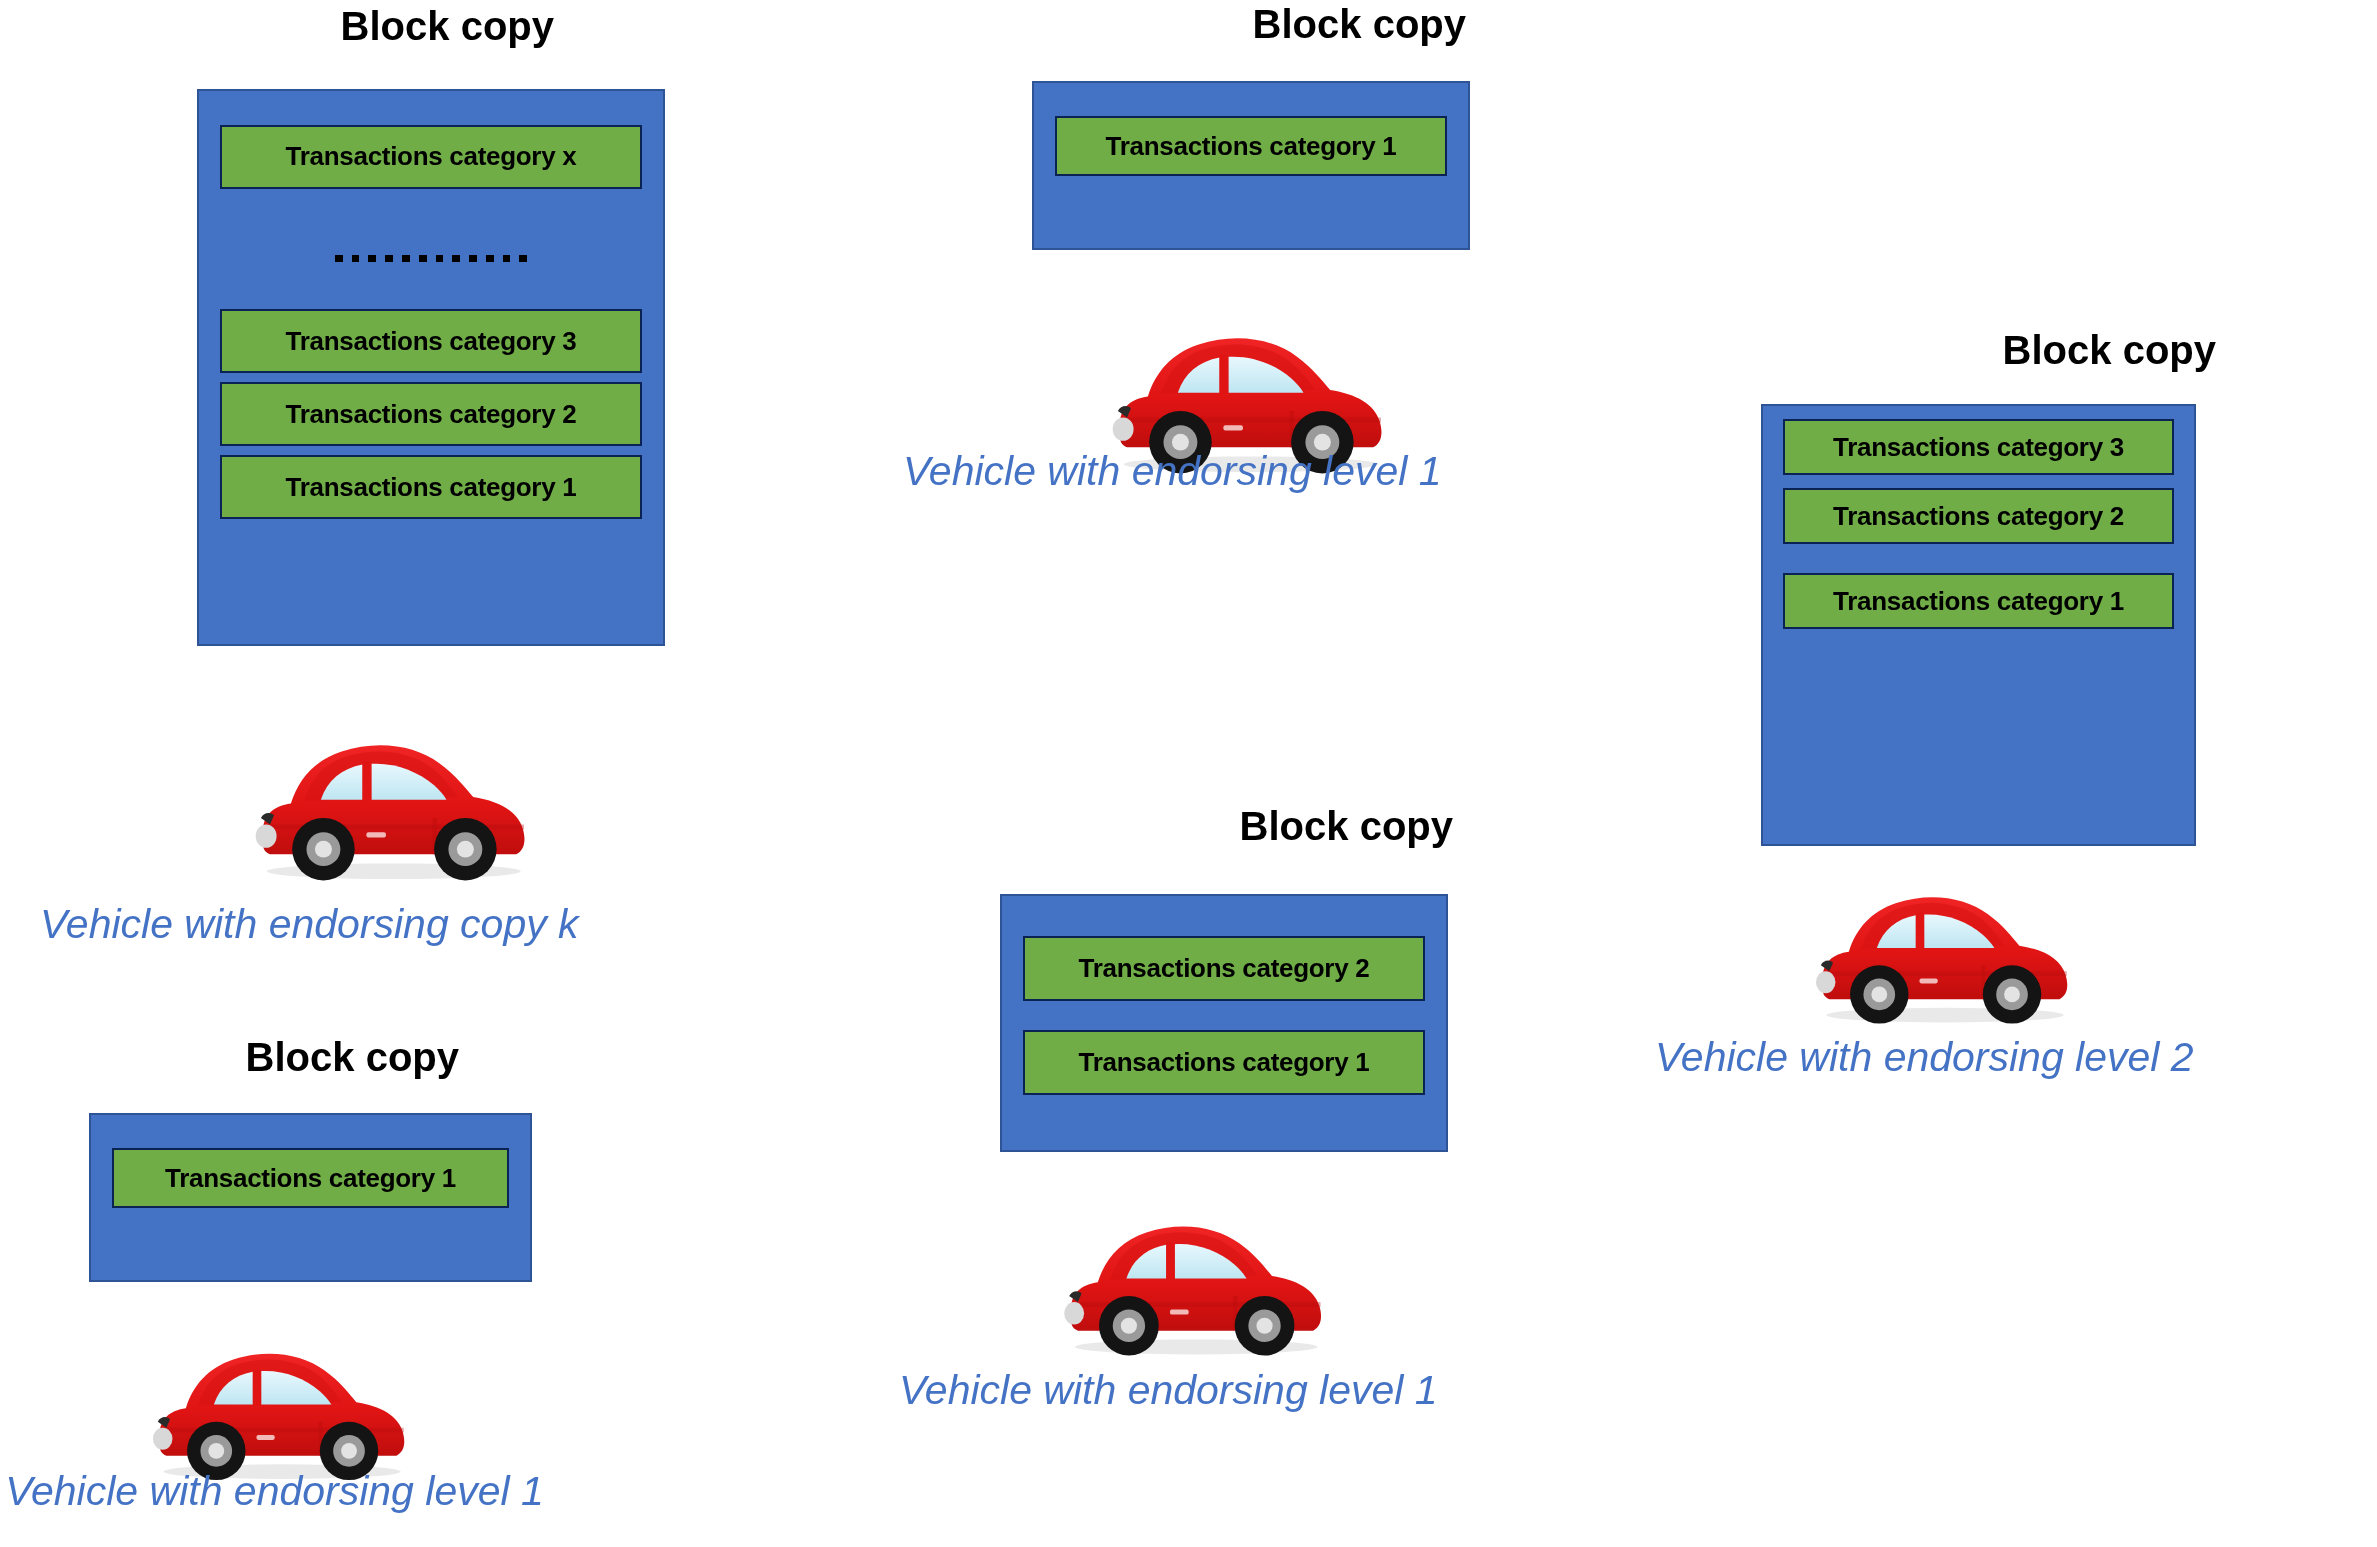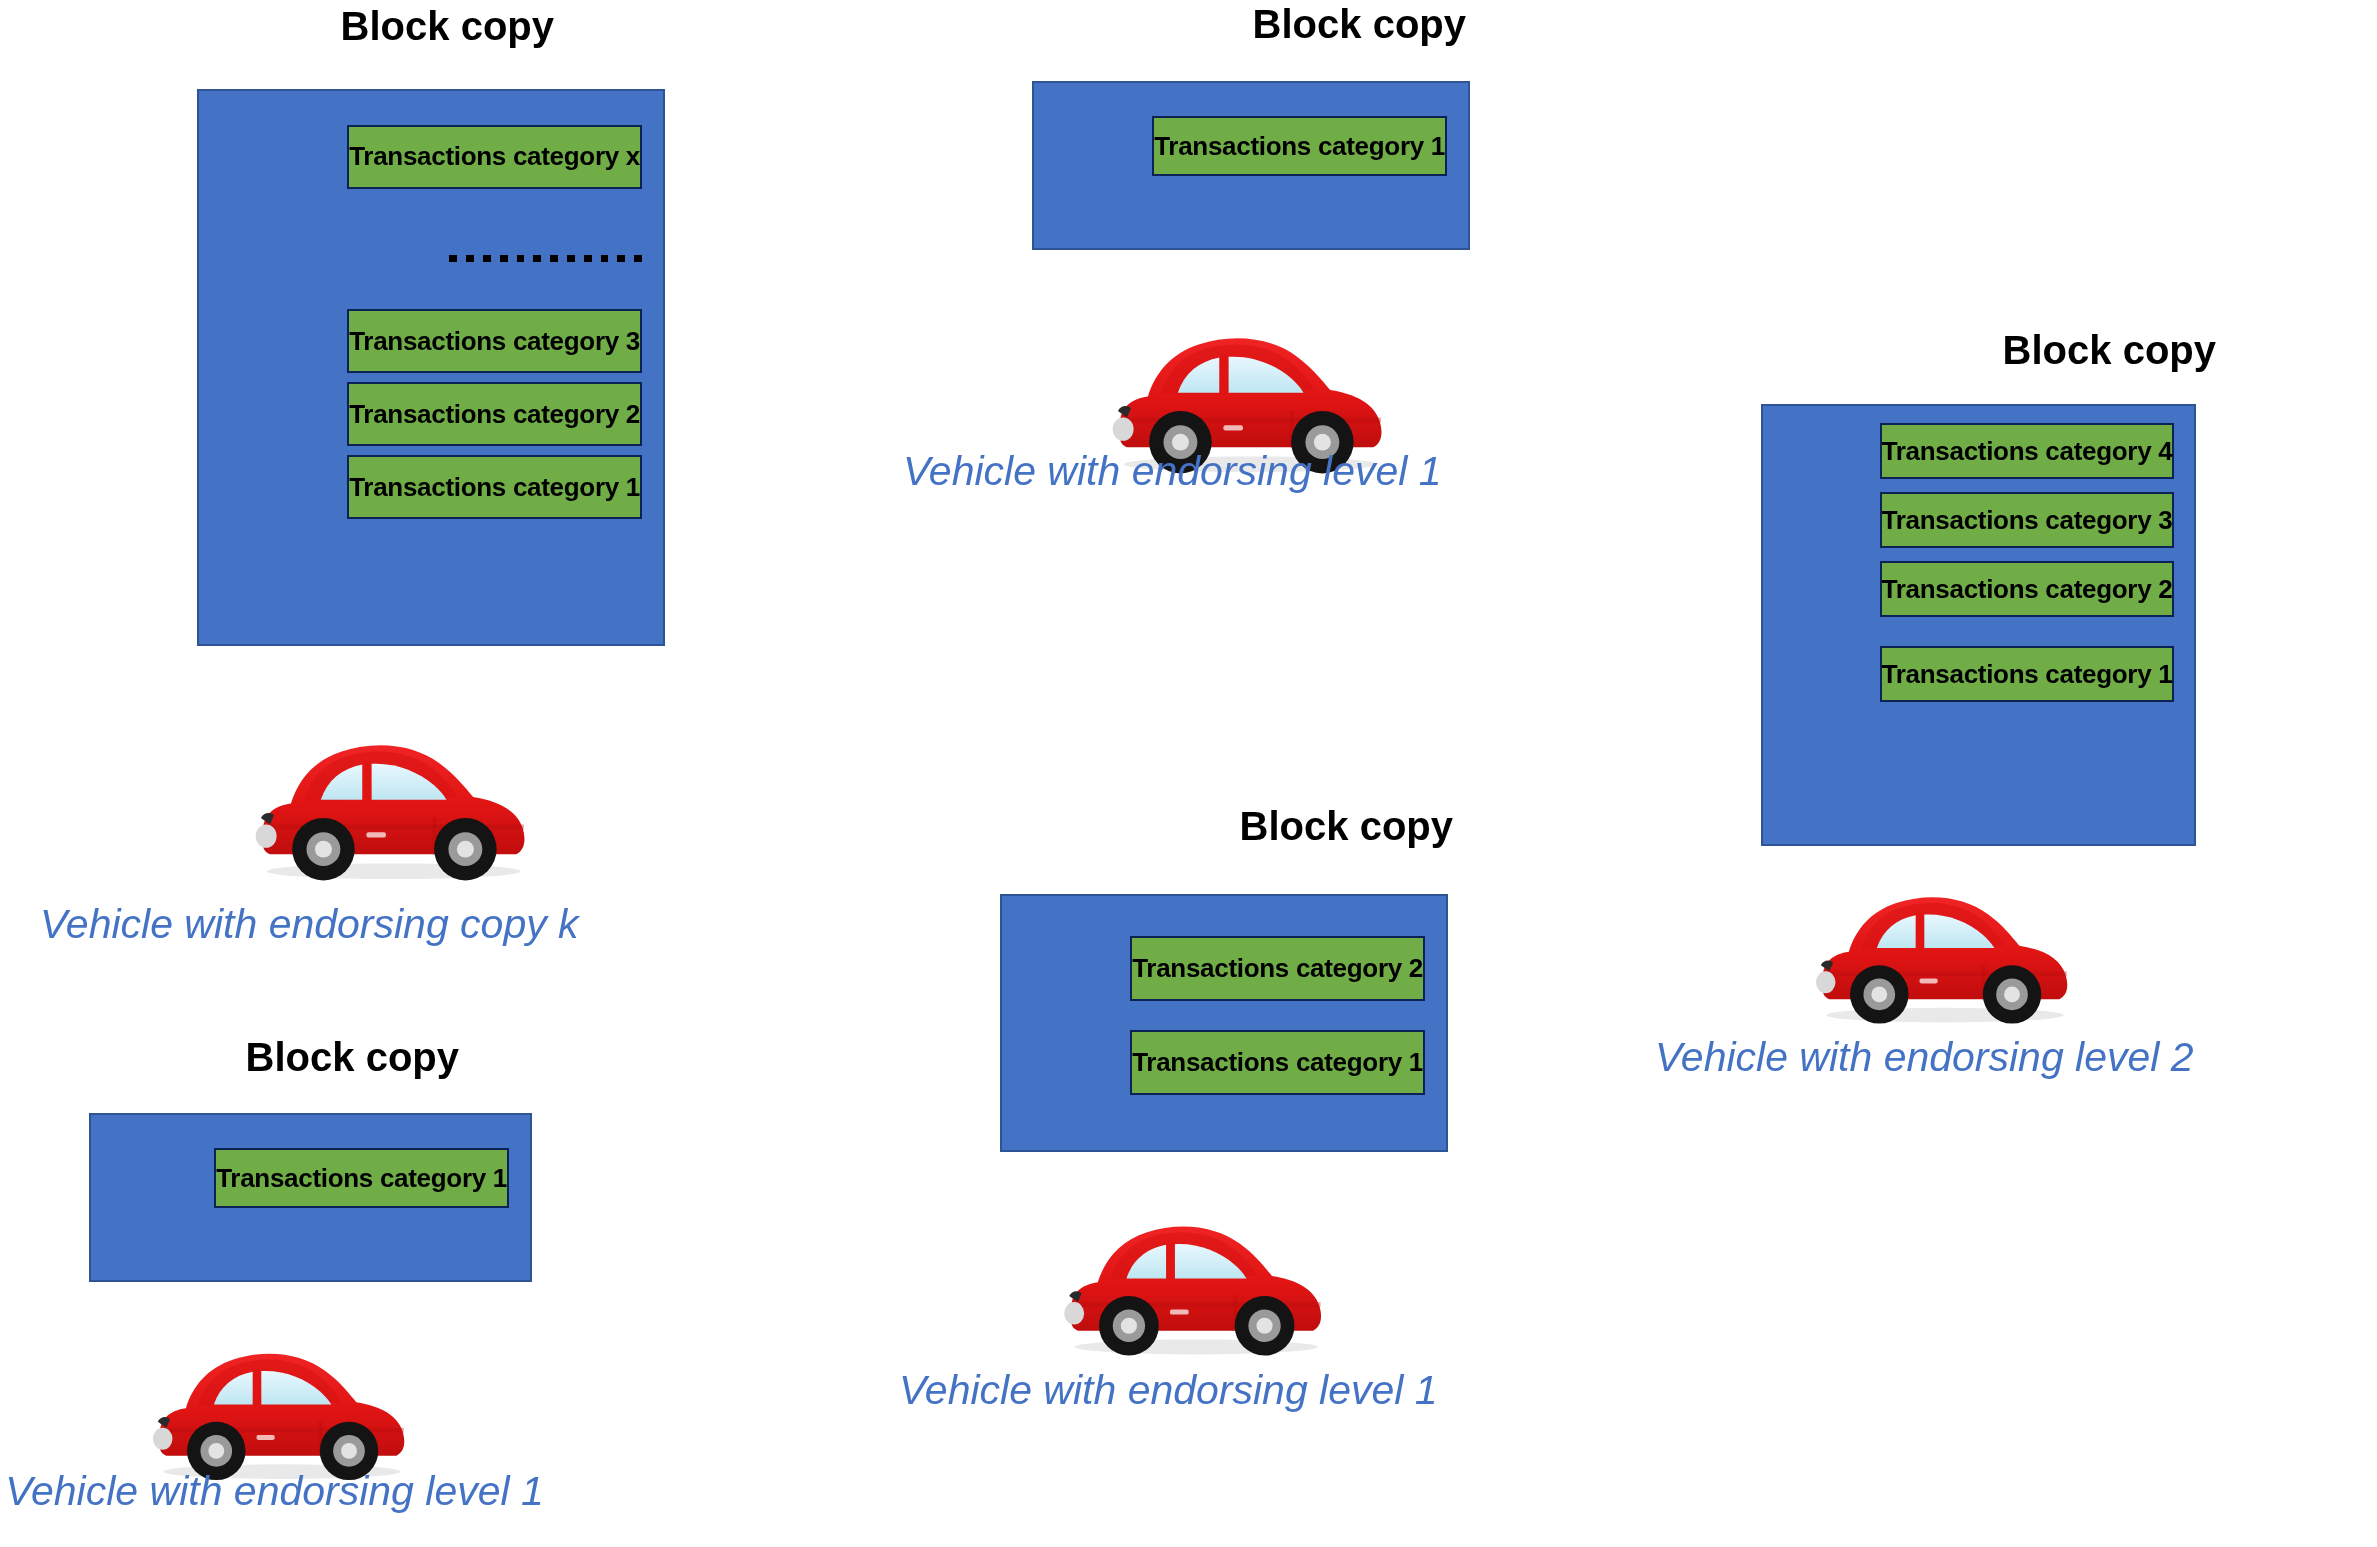--- a/index.html
+++ b/index.html
@@ -31,21 +31,20 @@
     text-align: right;
   }
 
   
   .block {
     box-sizing: border-box;
     background: #4472C4;
     border: 2px solid #2E5496;
     display: flex;
     flex-direction: column;
-    align-items: flex-end;
   }
 
   
   .tx {
     box-sizing: border-box;
     background: #70AD47;
     border: 2.6px solid #0B2254;
     color: #000000;
     font-family: "Liberation Sans", "DejaVu Sans", sans-serif;
     font-weight: bold;
@@ -200,21 +199,20 @@
   </div>
 
   <div class="caption" style="position:absolute; left:903px; top:450px;">Vehicle with endorsing level 1</div>
 </div>
 
 <div class="group" style="left:0px; top:0px;">
 
   <div class="block-title" style="position:absolute; left:1786px; top:329px; width:430px;">Block copy</div>
 
   <div class="block" style="position:absolute; left:1761px; top:404px; width:435px; height:442px; padding:0 19.6px;">
-    <div class="tx" style="height:56px; margin-top:17px;">Transactions category 4</div>
     <div class="tx" style="height:56px; margin-top:13px;">Transactions category 3</div>
     <div class="tx" style="height:56px; margin-top:13px;">Transactions category 2</div>
     <div class="tx" style="height:56px; margin-top:29px;">Transactions category 1</div>
   </div>
 
   <div class="car" style="position:absolute; left:1805px; top:873px; width:274px; height:163px;">
     <svg viewBox="0 0 450 265" xmlns="http://www.w3.org/2000/svg">
       <defs>
         <linearGradient id="bodyG3" x1="0" y1="0" x2="0" y2="1">
           <stop offset="0%" stop-color="#F02424"></stop>

